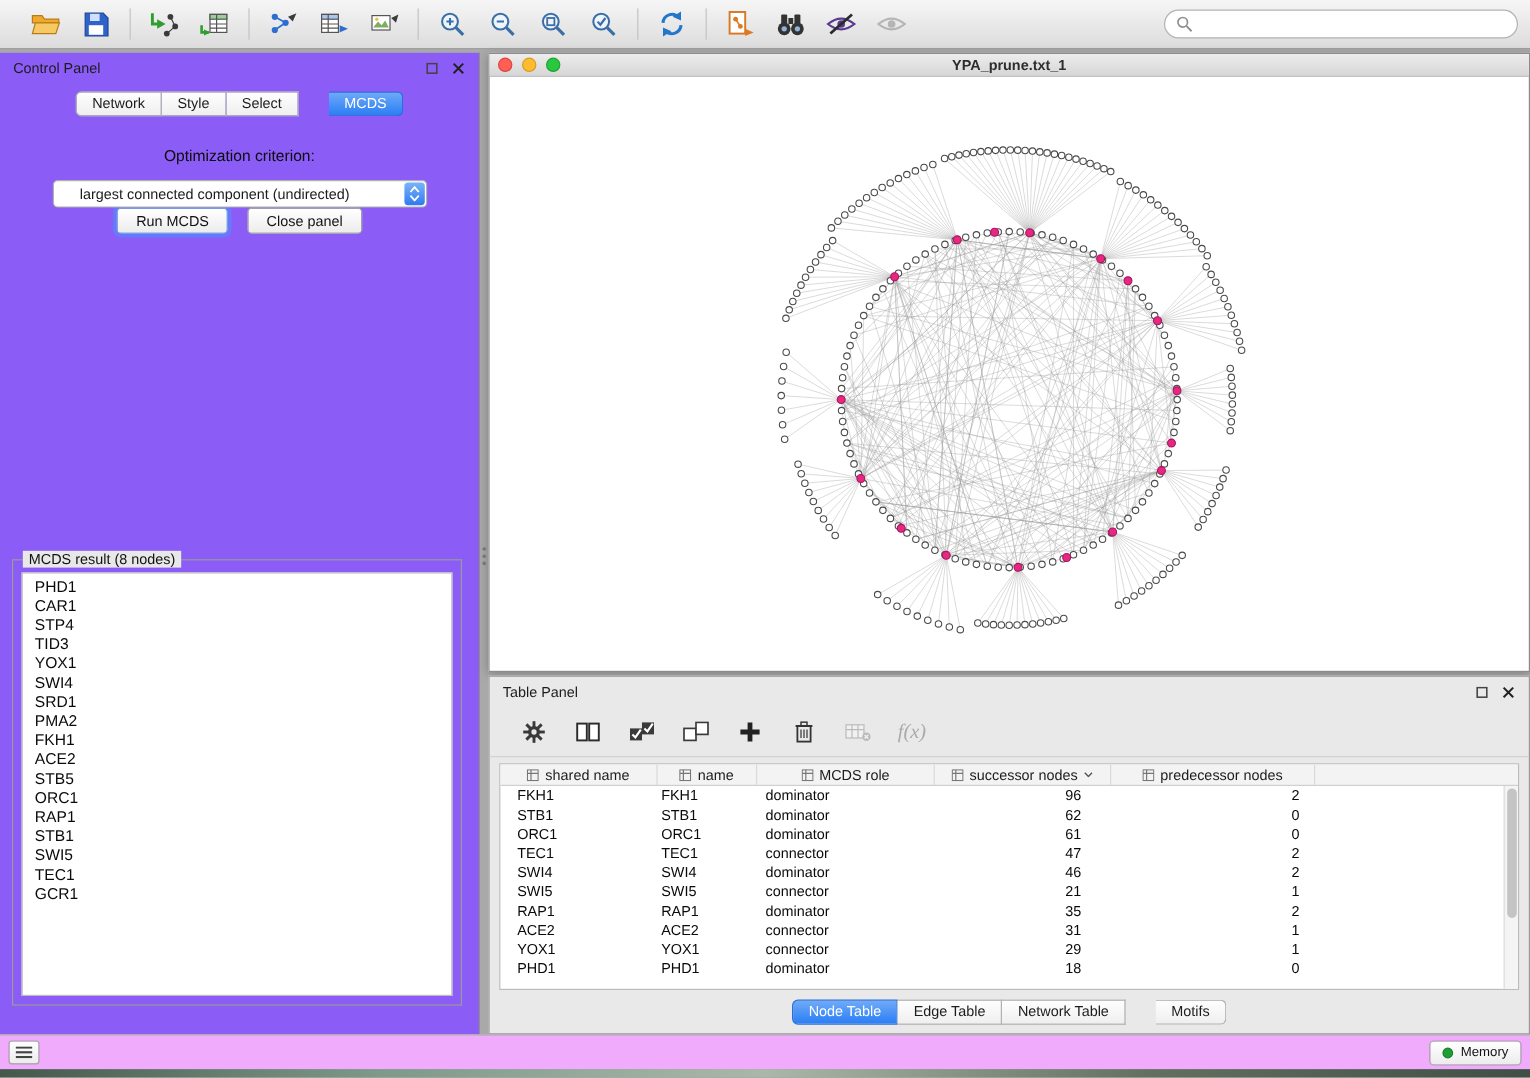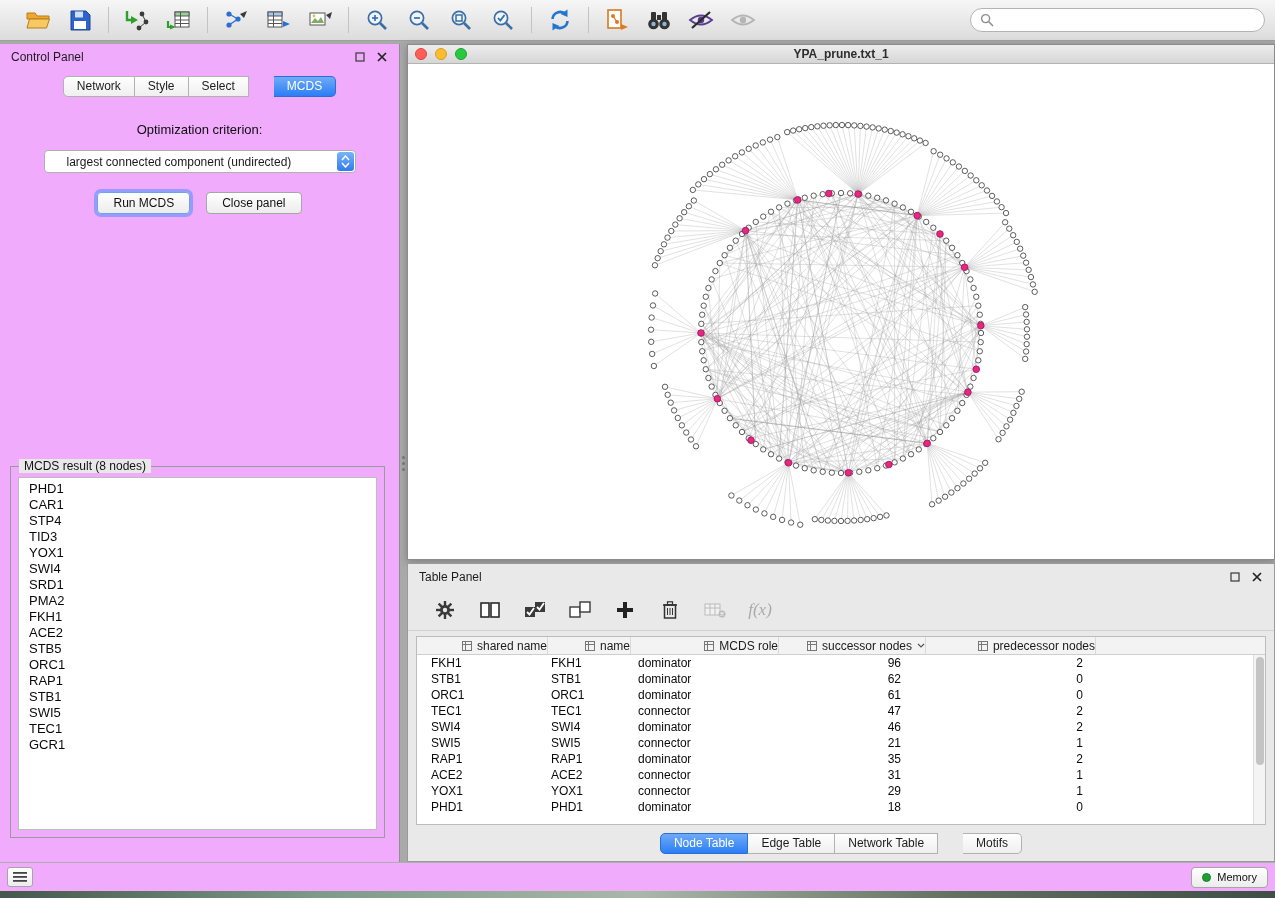--- a/index.html
+++ b/index.html
@@ -8,33 +8,33 @@
 
   
   .toolbar{position:absolute;top:0;left:0;width:1275px;height:41px;background:linear-gradient(#f6f6f6,#dcdcdc);border-bottom:1px solid #9f9f9f;display:flex;align-items:center;padding:0 10px;}
   .tgroup{display:flex;align-items:center;gap:8px;padding:0 11px;}
   .tsep{width:1px;height:26px;background:#c3c3c3;}
   .ticon{width:34px;height:32px;display:flex;align-items:center;justify-content:center;border-radius:4px;}
   .search{margin-left:auto;width:295px;height:24px;background:#fff;border:1px solid #b3b3b3;border-radius:12px;display:flex;align-items:center;padding:0 9px;gap:6px;}
   .search input{border:none;outline:none;flex:1;font-size:12px;font-family:"Liberation Sans",sans-serif;background:transparent;}
 
   
-  .control-panel{position:absolute;left:0;top:44px;width:400px;height:818px;background:#f0abfc;border-right:1px solid #8f8f8f;}
+  .control-panel{position:absolute;left:0;top:44px;width:400px;height:818px;background:#8b5cf6;border-right:1px solid #8f8f8f;}
   .panel-header{height:25px;display:flex;align-items:center;padding:0 11px;font-size:12px;color:#1c1c1c;}
   .win-btns{margin-left:auto;display:flex;gap:9px;align-items:center;}
   .win-btn{width:13px;height:13px;display:flex;align-items:center;justify-content:center;}
   .tabs-row{display:flex;justify-content:center;margin-top:7px;}
   .tab{font-size:12px;height:21px;line-height:19px;padding:0 13px;background:linear-gradient(#fefefe,#efefef);border:1px solid #b2b2b2;border-left:none;color:#1c1c1c;cursor:default;}
   .tab:first-child{border-left:1px solid #b2b2b2;border-radius:5px 0 0 5px;}
   .tab:last-child{border-radius:0 5px 5px 0;margin-left:25px;}
   .tab.active{background:linear-gradient(#6faaf8,#2a7ef5);color:#fff;border-color:#2a6fd6;}
   .opt-label{text-align:center;font-size:13px;margin-top:25px;color:#0c0c0c;}
   .dropdown{margin:13px auto 0;width:312px;height:23px;background:#fff;border:1px solid #b0b0b0;border-radius:4px;display:flex;align-items:center;font-size:12px;padding-left:22px;position:relative;}
   .dropdown .stepper{position:absolute;right:1px;top:1px;width:17px;height:19px;background:linear-gradient(#7ab4f9,#2f7af0);border-radius:3px;display:flex;flex-direction:column;align-items:center;justify-content:center;gap:1px;}
-  .btn-row{display:flex;justify-content:center;gap:16px;margin-top:19px;}
+  .btn-row{display:flex;justify-content:center;gap:16px;}
   .aqua-btn{font-size:12px;height:22px;padding:0 15px;background:linear-gradient(#ffffff,#ececec);border:1px solid #a6a6a6;border-radius:4px;color:#111;font-family:"Liberation Sans",sans-serif;}
   .aqua-btn.focused{box-shadow:0 0 0 3px rgba(77,144,254,.55);border-color:#6ea3e8;}
   .groupbox{position:absolute;left:10px;top:422px;width:375px;height:372px;border:1px solid #9a9a9a;}
   .groupbox .legend{position:absolute;top:-8px;left:8px;background:#e8e8e8;padding:0 5px;font-size:12px;color:#111;}
   .mcds-list{position:absolute;left:7px;right:7px;top:10px;bottom:7px;background:#fff;border:1px solid #bdbdbd;overflow:hidden;padding-top:3px;}
   .mcds-item{font-size:13px;height:16px;line-height:16px;padding-left:10px;color:#0a0a0a;}
 
   
   .network-window{position:absolute;left:407px;top:44px;width:868px;height:516px;background:#fff;border:1px solid #8b8b8b;box-shadow:0 2px 8px rgba(0,0,0,.25);}
   .nw-titlebar{height:19px;background:linear-gradient(#ededed,#d6d6d6);border-bottom:1px solid #b3b3b3;display:flex;align-items:center;padding:0 7px;position:relative;}
@@ -45,21 +45,21 @@
   .nw-title{position:absolute;left:0;right:0;text-align:center;font-size:12px;font-weight:bold;color:#2d2d2d;pointer-events:none;}
   #network-svg{position:absolute;left:0;top:19px;}
 
   
   .table-panel{position:absolute;left:407px;top:563px;width:868px;height:299px;background:#e9e9e9;border:1px solid #9a9a9a;}
   .tp-toolbar{height:42px;display:flex;align-items:center;gap:19px;padding:0 24px;border-bottom:1px solid #d2d2d2;}
   .tp-tool{display:flex;align-items:center;justify-content:center;width:26px;height:26px;}
   .fx{font-family:"Liberation Serif",serif;font-style:italic;font-size:17px;color:#aaa;}
   .table-wrap{position:absolute;left:8px;right:8px;top:72px;bottom:36px;background:#fff;border:1px solid #bcbcbc;overflow:hidden;}
   .thead{display:flex;height:18px;background:#f3f3f3;border-bottom:1px solid #cfcfcf;}
-  .hcell{display:flex;align-items:center;justify-content:flex-end;gap:5px;font-size:12px;color:#1c1c1c;border-right:1px solid #d9d9d9;}
+  .hcell{display:flex;align-items:center;justify-content:center;gap:5px;font-size:12px;color:#1c1c1c;border-right:1px solid #d9d9d9;}
   .c0{width:131px;} .c1{width:83px;} .c2{width:148px;} .c3{width:147px;} .c4{width:170px;}
   .trow{display:flex;height:16px;align-items:center;}
   .tcell{font-size:12px;color:#0a0a0a;overflow:hidden;white-space:nowrap;}
   .trow .c0{padding-left:14px;}
   .trow .c1{padding-left:3px;}
   .trow .c2{padding-left:7px;}
   .trow .c3{text-align:right;padding-right:25px;}
   .trow .c4{text-align:right;padding-right:13px;}
   .vscroll{position:absolute;right:0;top:18px;bottom:0;width:12px;background:#f4f4f4;border-left:1px solid #ddd;}
   .vthumb{position:absolute;left:1.5px;top:2px;width:8px;height:108px;border-radius:4px;background:#c4c4c4;}

